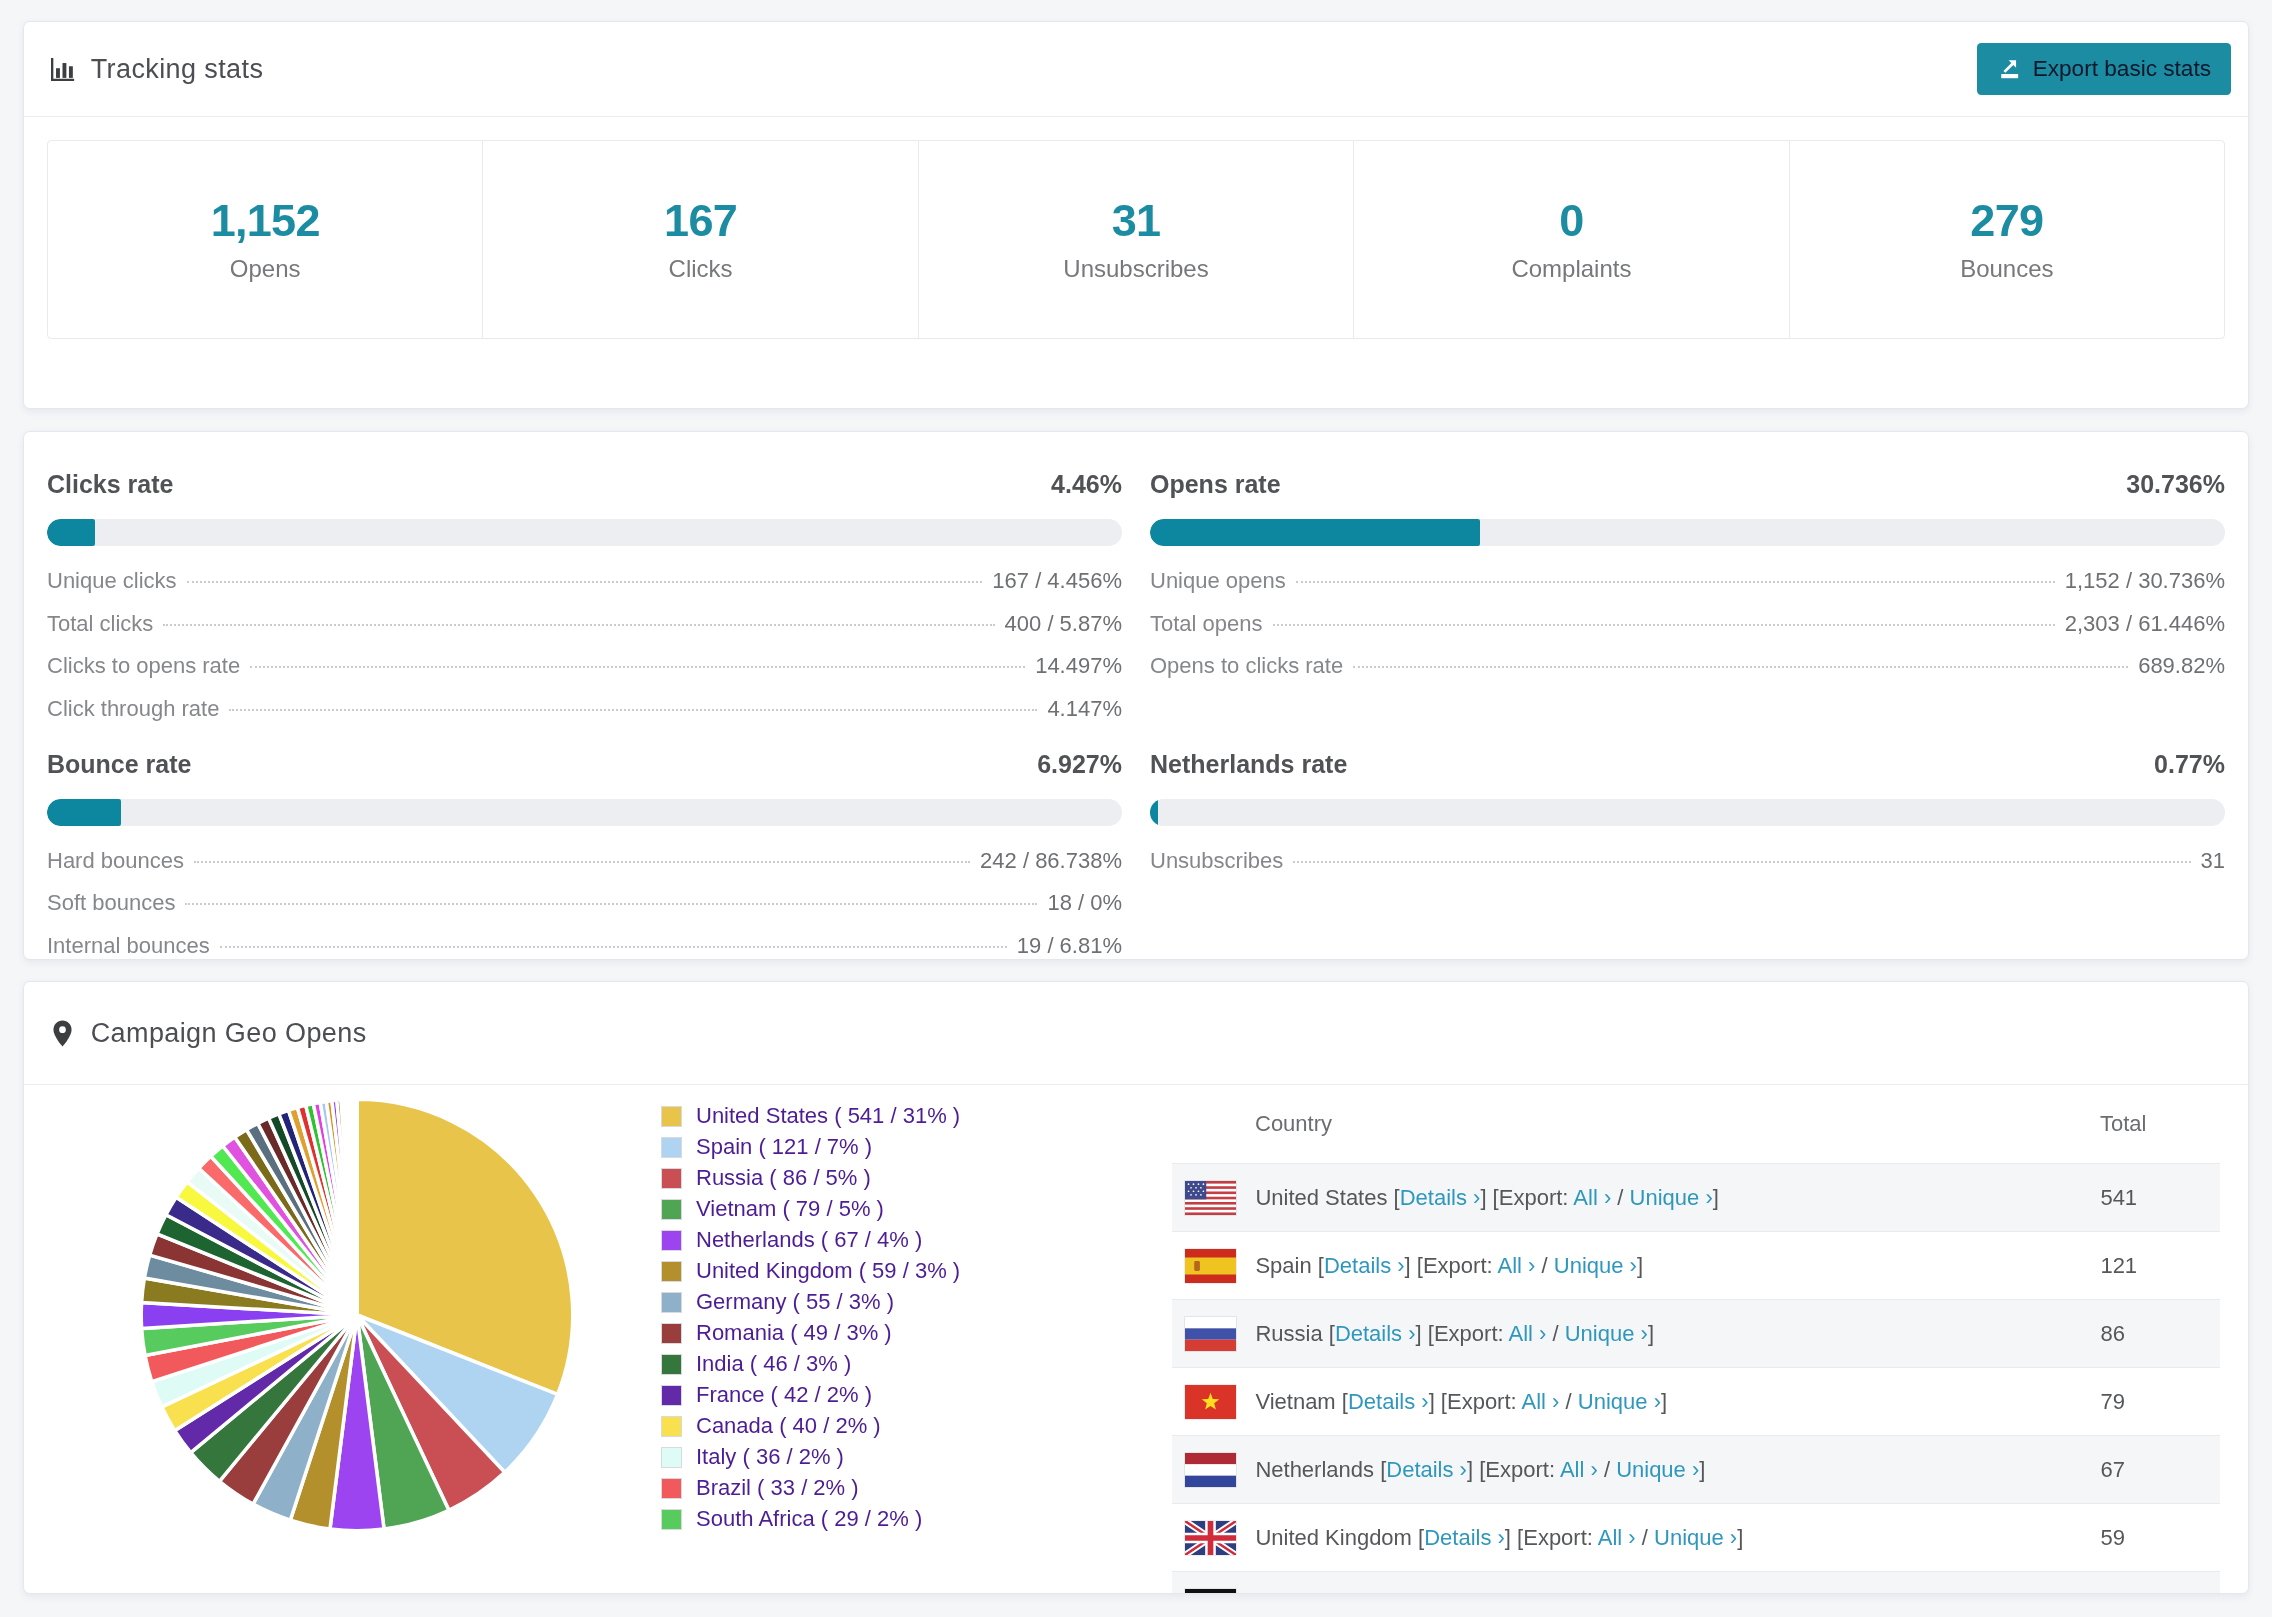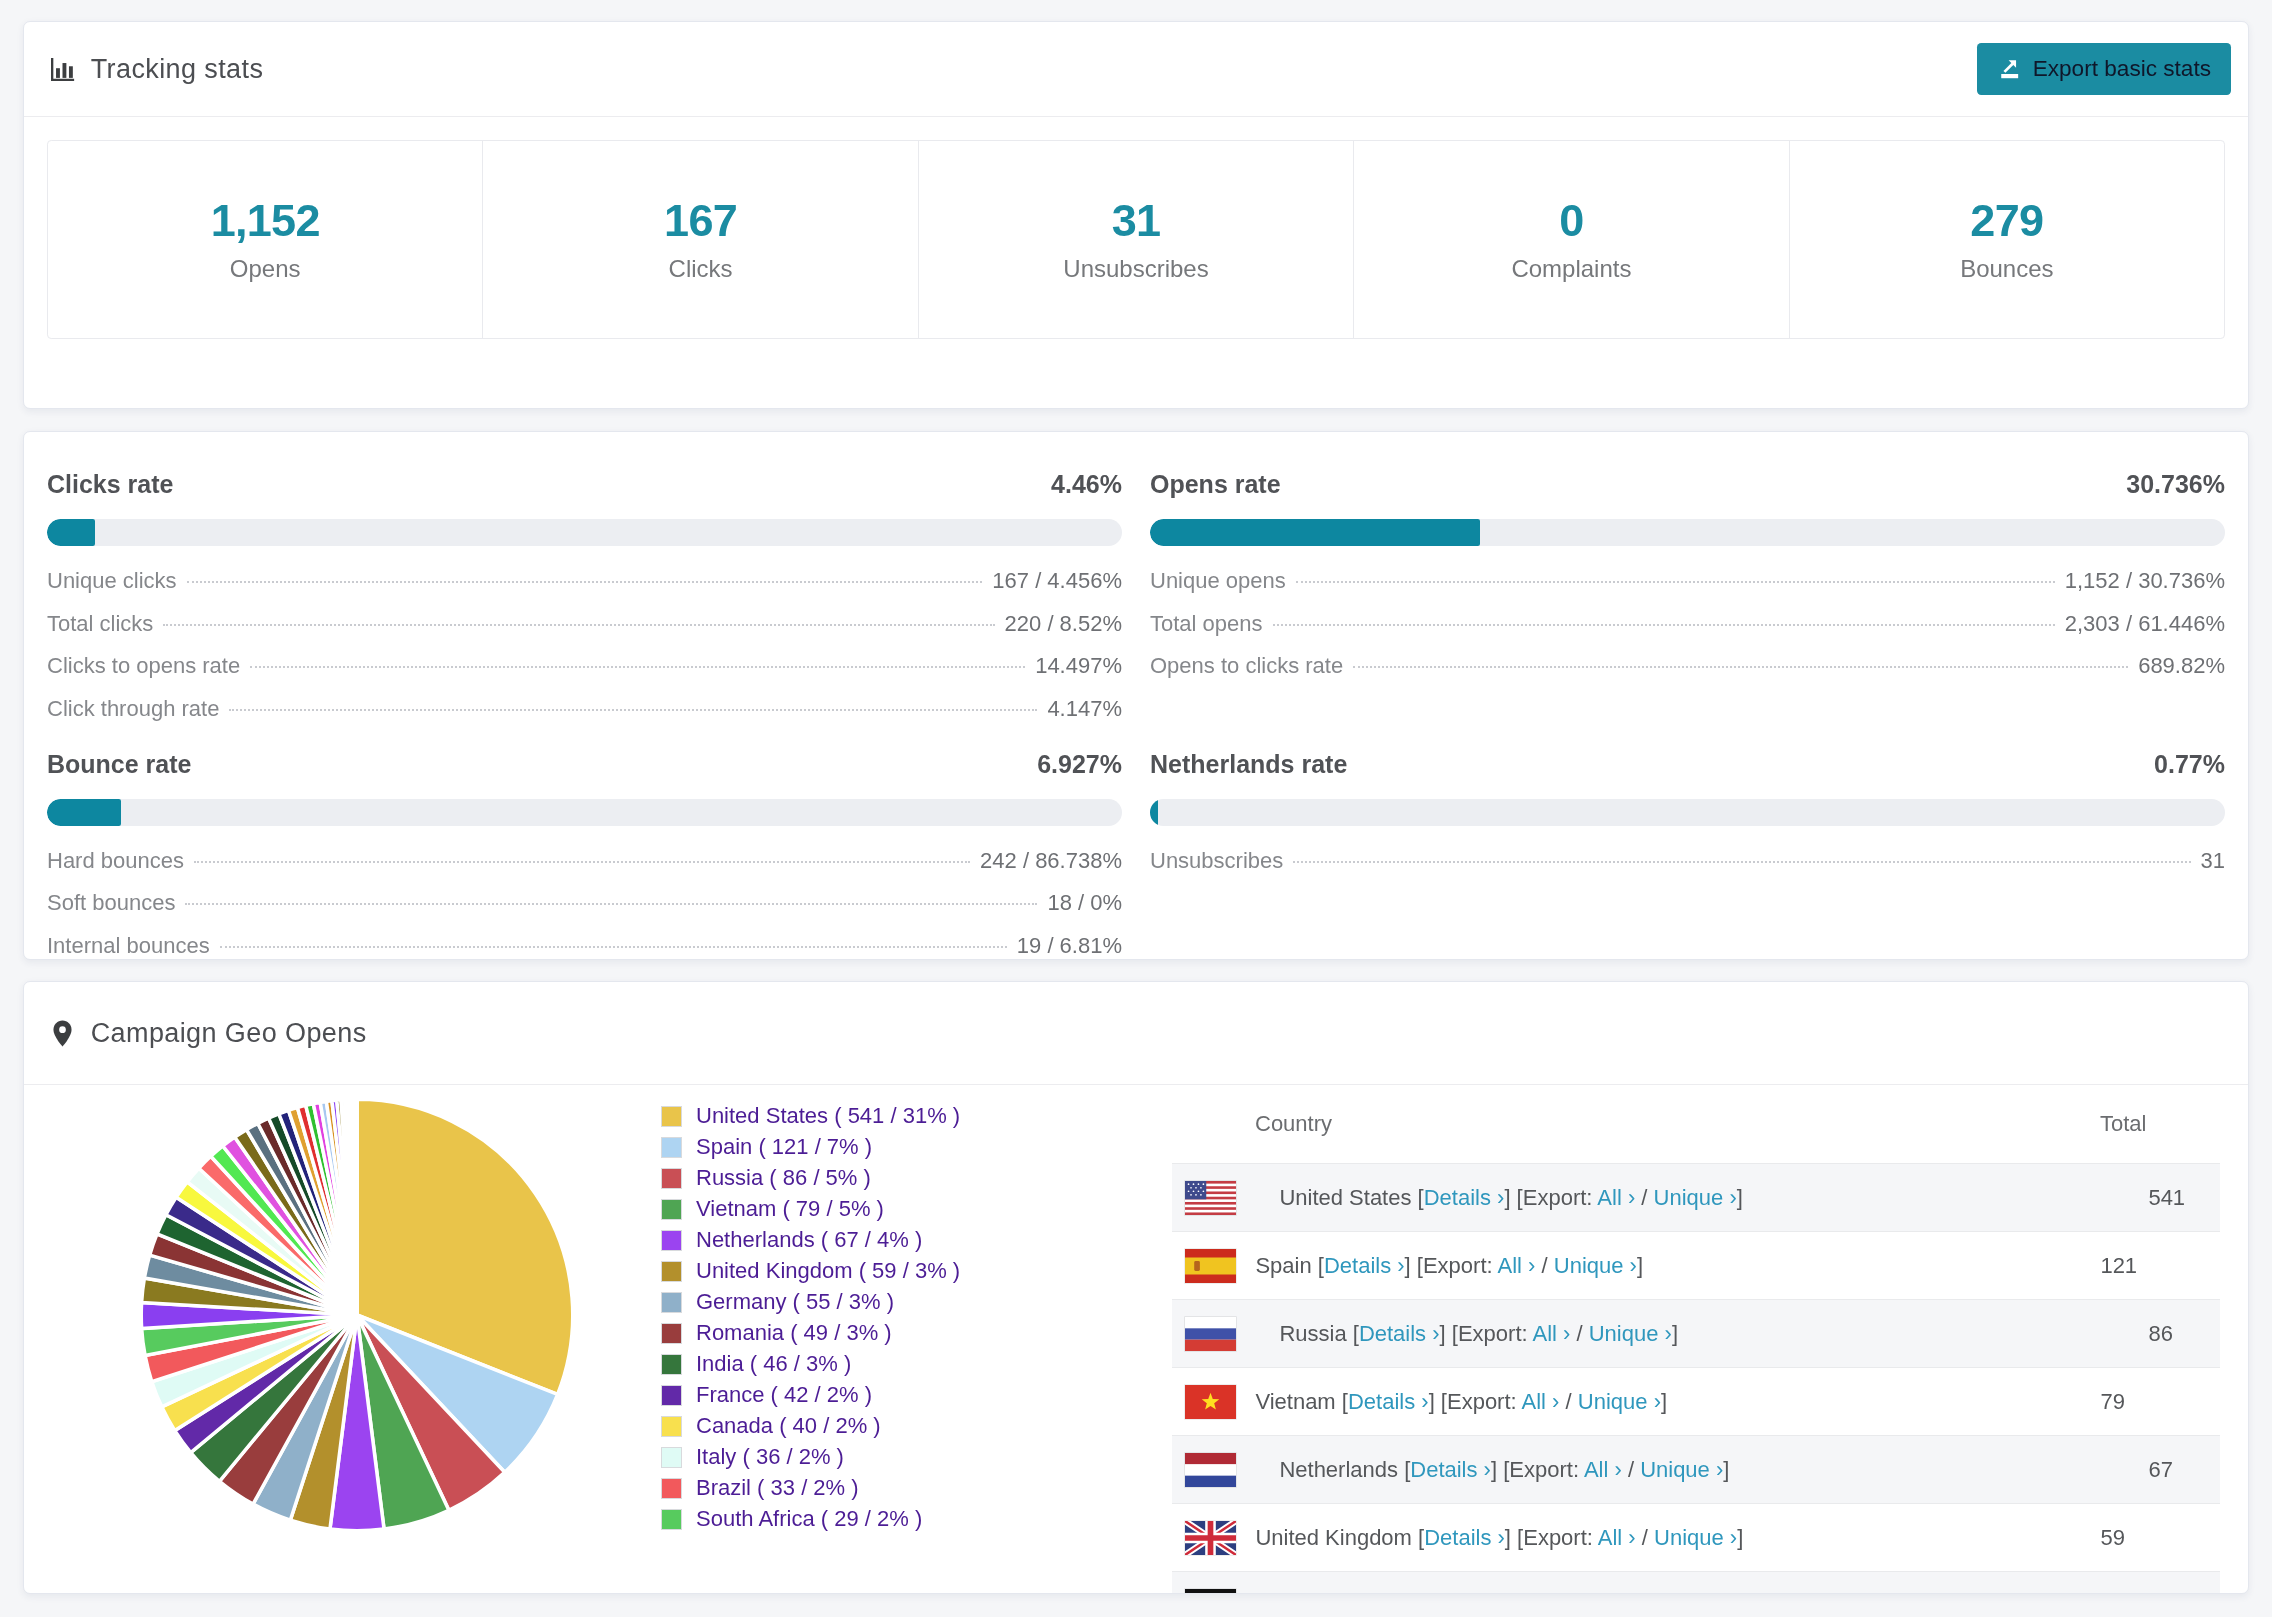--- a/index.html
+++ b/index.html
@@ -39,21 +39,21 @@
   #pie { position:absolute; left:113px; top:10px; width:440px; height:440px; }
   .legend { position:absolute; left:637px; top:15.5px; list-style:none; }
   .legend li { display:flex; align-items:center; height:31px; }
   .legend .swatch { width:21px; height:21px; border:1.4px solid #d8dadd; margin-right:14px; flex:0 0 auto; }
   .legend .ltext { font-size:22px; color:#4c1d95; white-space:nowrap; }
 
   .geo-table { position:absolute; left:1148px; top:0; width:1048px; }
   .g-head { height:78px; display:flex; align-items:center; padding-left:83px; font-size:22px; color:#6b6d70; }
   .g-head .hc { width:845px; }
   .g-row { height:68px; display:flex; align-items:center; padding-left:13.4px; border-top:0.7px solid #e9eaec; font-size:22px; color:#55575a; }
-  .g-row.alt { background:#f5f6f8;gap:24px; }
+  .g-row.alt { background:#f5f6f8; }
   .flag { width:51px; height:34px; margin-right:19px; flex:0 0 auto; box-shadow:0 0 0 0.7px rgba(0,0,0,.10); }
   .flag svg { display:block; width:100%; height:100%; }
   .g-country { width:845px; white-space:nowrap; }
   .lnk { color:#2f97bd; text-decoration:none; cursor:pointer; }
   .g-total { white-space:nowrap; }
 </style>
 </head>
 <body>
 
 <section class="card" id="card-tracking">
@@ -110,21 +110,21 @@
         </div>
         <div class="rate-rows">
           <div class="rate-row">
             <span>Unique clicks</span>
             <span class="leader"></span>
             <span class="rval">167 / 4.456%</span>
           </div>
           <div class="rate-row">
             <span>Total clicks</span>
             <span class="leader"></span>
-            <span class="rval">220 / 8.52%</span>
+            <span class="rval">400 / 5.87%</span>
           </div>
           <div class="rate-row">
             <span>Clicks to opens rate</span>
             <span class="leader"></span>
             <span class="rval">14.497%</span>
           </div>
           <div class="rate-row">
             <span>Click through rate</span>
             <span class="leader"></span>
             <span class="rval">4.147%</span>

